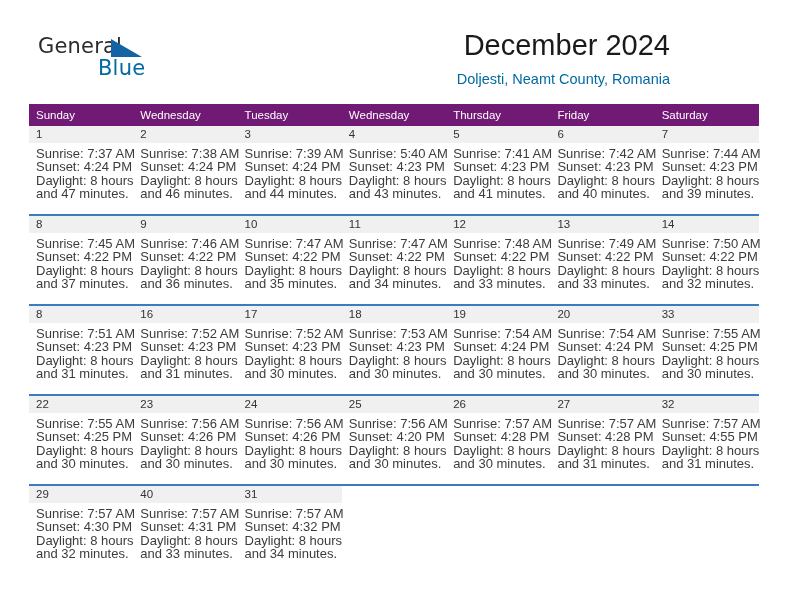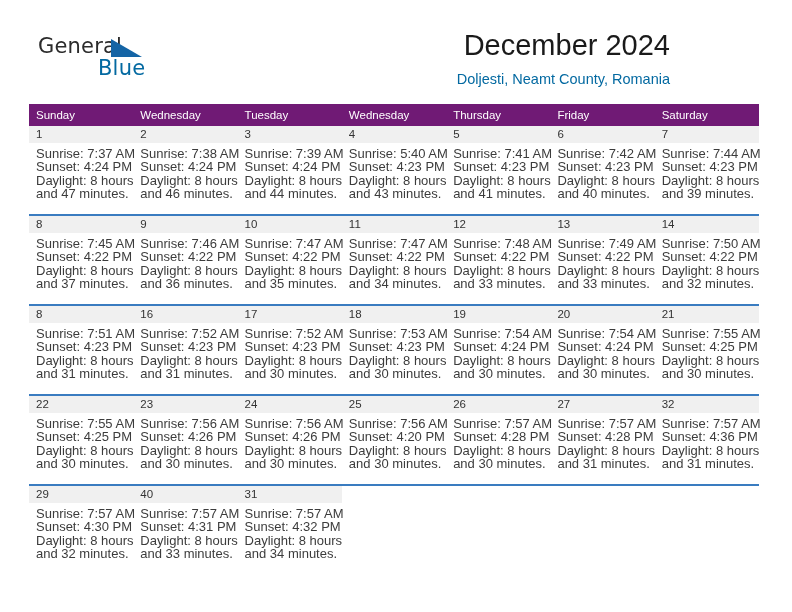--- a/index.html
+++ b/index.html
@@ -402,21 +402,21 @@
             <div class="details">
               <div>Sunrise: 7:54 AM</div>
               <div>Sunset: 4:24 PM</div>
               <div>Daylight: 8 hours</div>
               <div>and 30 minutes.</div>
             </div>
           </div>
         </td>
         <td>
           <div class="daycell">
-            <div class="daynum-band">21</div>
+            <div class="daynum-band">33</div>
             <div class="details">
               <div>Sunrise: 7:55 AM</div>
               <div>Sunset: 4:25 PM</div>
               <div>Daylight: 8 hours</div>
               <div>and 30 minutes.</div>
             </div>
           </div>
         </td>
       </tr>
 
@@ -485,21 +485,21 @@
               <div>Daylight: 8 hours</div>
               <div>and 31 minutes.</div>
             </div>
           </div>
         </td>
         <td>
           <div class="daycell">
             <div class="daynum-band">32</div>
             <div class="details">
               <div>Sunrise: 7:57 AM</div>
-              <div>Sunset: 4:36 PM</div>
+              <div>Sunset: 4:55 PM</div>
               <div>Daylight: 8 hours</div>
               <div>and 31 minutes.</div>
             </div>
           </div>
         </td>
       </tr>
 
       <tr class="week-row">
         <td>
           <div class="daycell">

